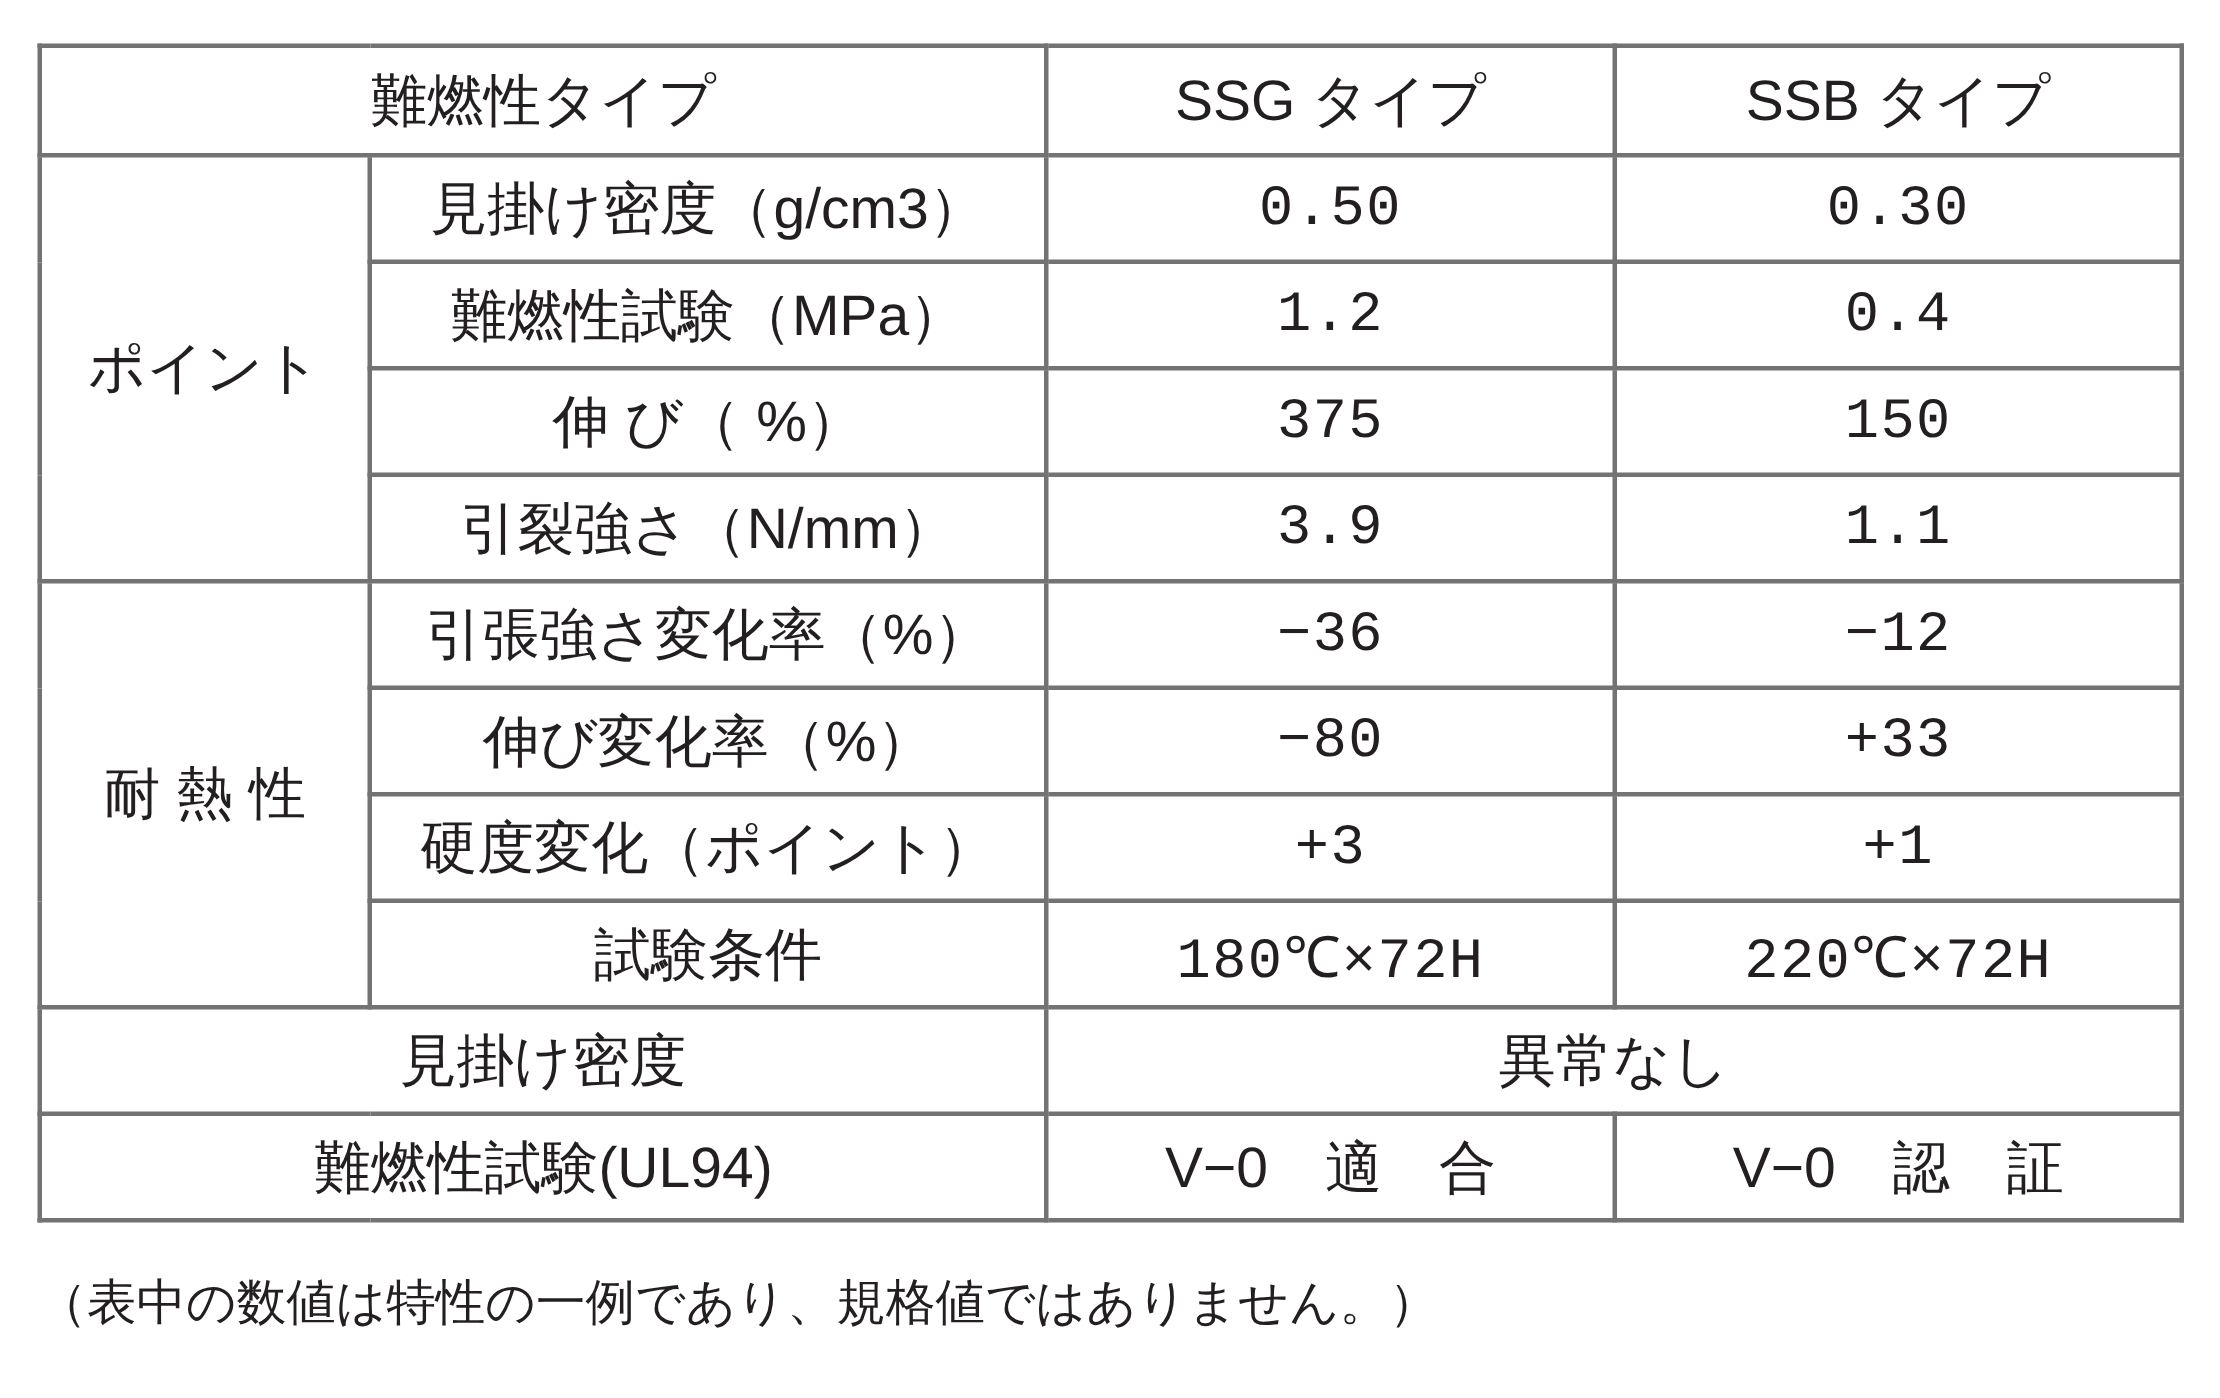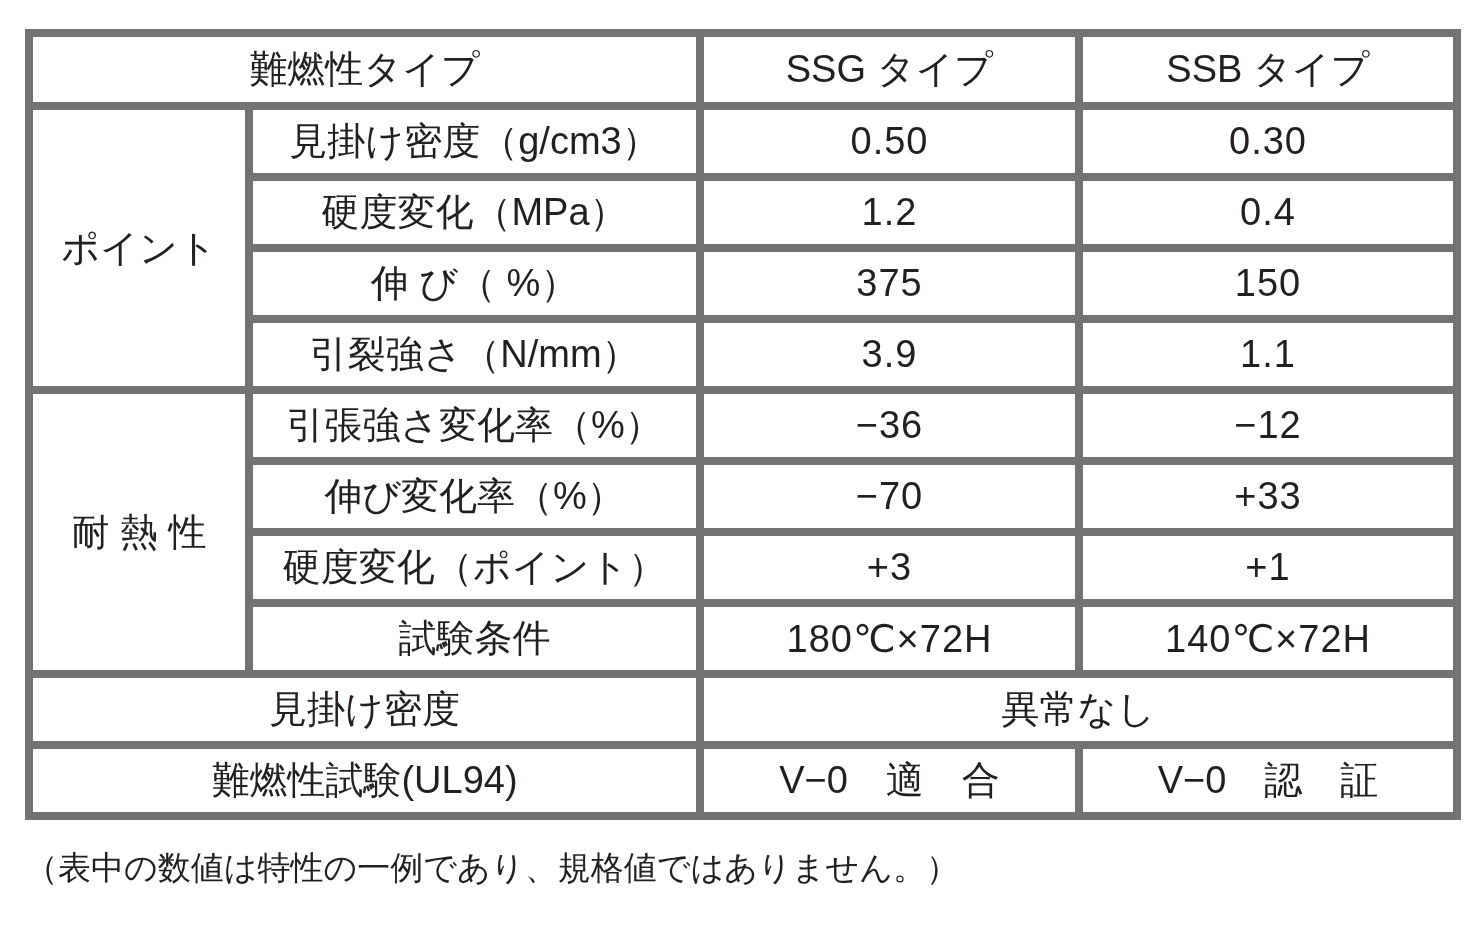--- a/index.html
+++ b/index.html
@@ -21,36 +21,36 @@
     top: 29px;
     border-collapse: collapse;
     table-layout: fixed;
   }
   .spec-table col.c1 { width: 220px; }
   .spec-table col.c2 { width: 451px; }
   .spec-table col.c3 { width: 379px; }
   .spec-table col.c4 { width: 378px; }
   .spec-table th,
   .spec-table td {
-    border: 8px solid #737373;
+    border: 3px solid #737373;
     background: #ffffff;
     font-size: 38px;
     font-weight: normal;
     vertical-align: middle;
     padding: 0;
     white-space: nowrap;
     overflow: hidden;
     text-align: center;
   }
   .spec-table tr       { height: 71px; }
   .spec-table tr.hdr   { height: 73px; }
   .ctr  { text-align: center; }
   .prop { text-align: left; padding-left: 53px; }
   .val  { text-align: left; padding-left: 48px; }
-  .num  { letter-spacing: 1px; }
+  .num  { letter-spacing: 1px; font-family: Liberation Mono, monospace; }
   .footnote {
     position: absolute;
     left: 25px;
     top: 850px;
     font-size: 33px;
     line-height: 1.1;
     white-space: nowrap;
   }
 </style>
 </head>
@@ -71,21 +71,21 @@
     <th class="val">SSB タイプ</th>
   </tr>
 
   <tr>
     <td rowspan="4" class="ctr">ポイント</td>
     <td class="prop">見掛け密度（g/cm3）</td>
     <td class="val num">0.50</td>
     <td class="val num">0.30</td>
   </tr>
   <tr>
-    <td class="prop">硬度変化（MPa）</td>
+    <td class="prop">難燃性試験（MPa）</td>
     <td class="val num">1.2</td>
     <td class="val num">0.4</td>
   </tr>
   <tr>
     <td class="prop">伸 び（ %）</td>
     <td class="val num">375</td>
     <td class="val num">150</td>
   </tr>
   <tr>
     <td class="prop">引裂強さ（N/mm）</td>
@@ -94,32 +94,32 @@
   </tr>
 
   <tr>
     <td rowspan="4" class="ctr">耐 熱 性</td>
     <td class="prop">引張強さ変化率（%）</td>
     <td class="val num">−36</td>
     <td class="val num">−12</td>
   </tr>
   <tr>
     <td class="prop">伸び変化率（%）</td>
-    <td class="val num">−70</td>
+    <td class="val num">−80</td>
     <td class="val num">+33</td>
   </tr>
   <tr>
     <td class="prop">硬度変化（ポイント）</td>
     <td class="val num">+3</td>
     <td class="val num">+1</td>
   </tr>
   <tr>
     <td class="prop">試験条件</td>
     <td class="val num">180℃×72H</td>
-    <td class="val num">140℃×72H</td>
+    <td class="val num">220℃×72H</td>
   </tr>
 
   <tr>
     <td colspan="2" class="ctr">見掛け密度</td>
     <td colspan="2" class="ctr">異常なし</td>
   </tr>
 
   <tr>
     <td colspan="2" class="ctr">難燃性試験(UL94)</td>
     <td class="ctr">V−0　適　合</td>

